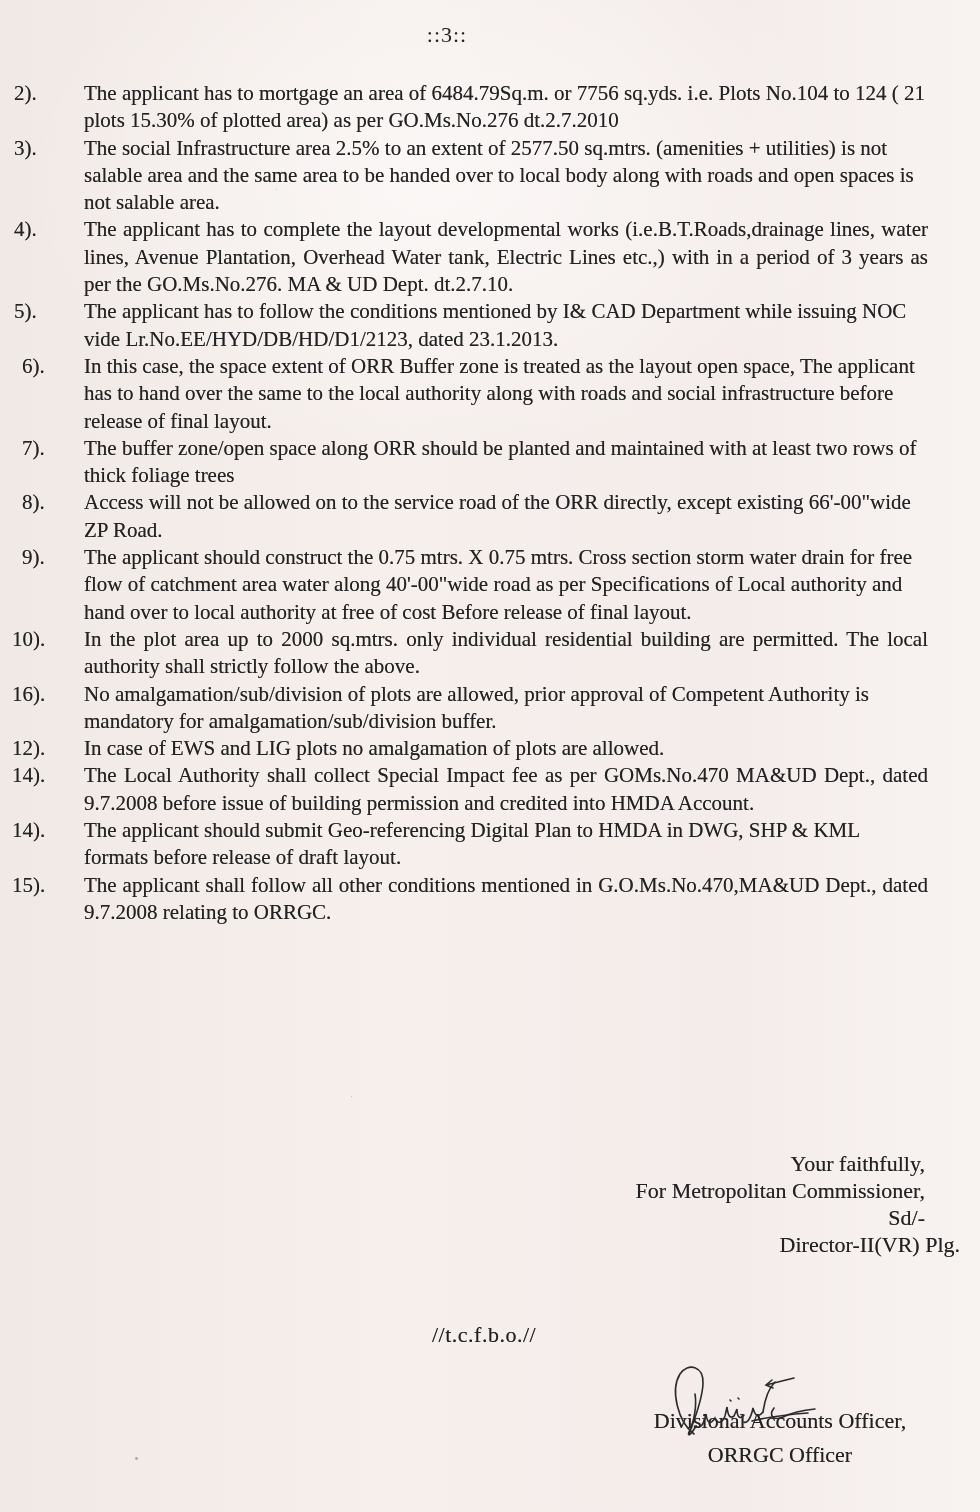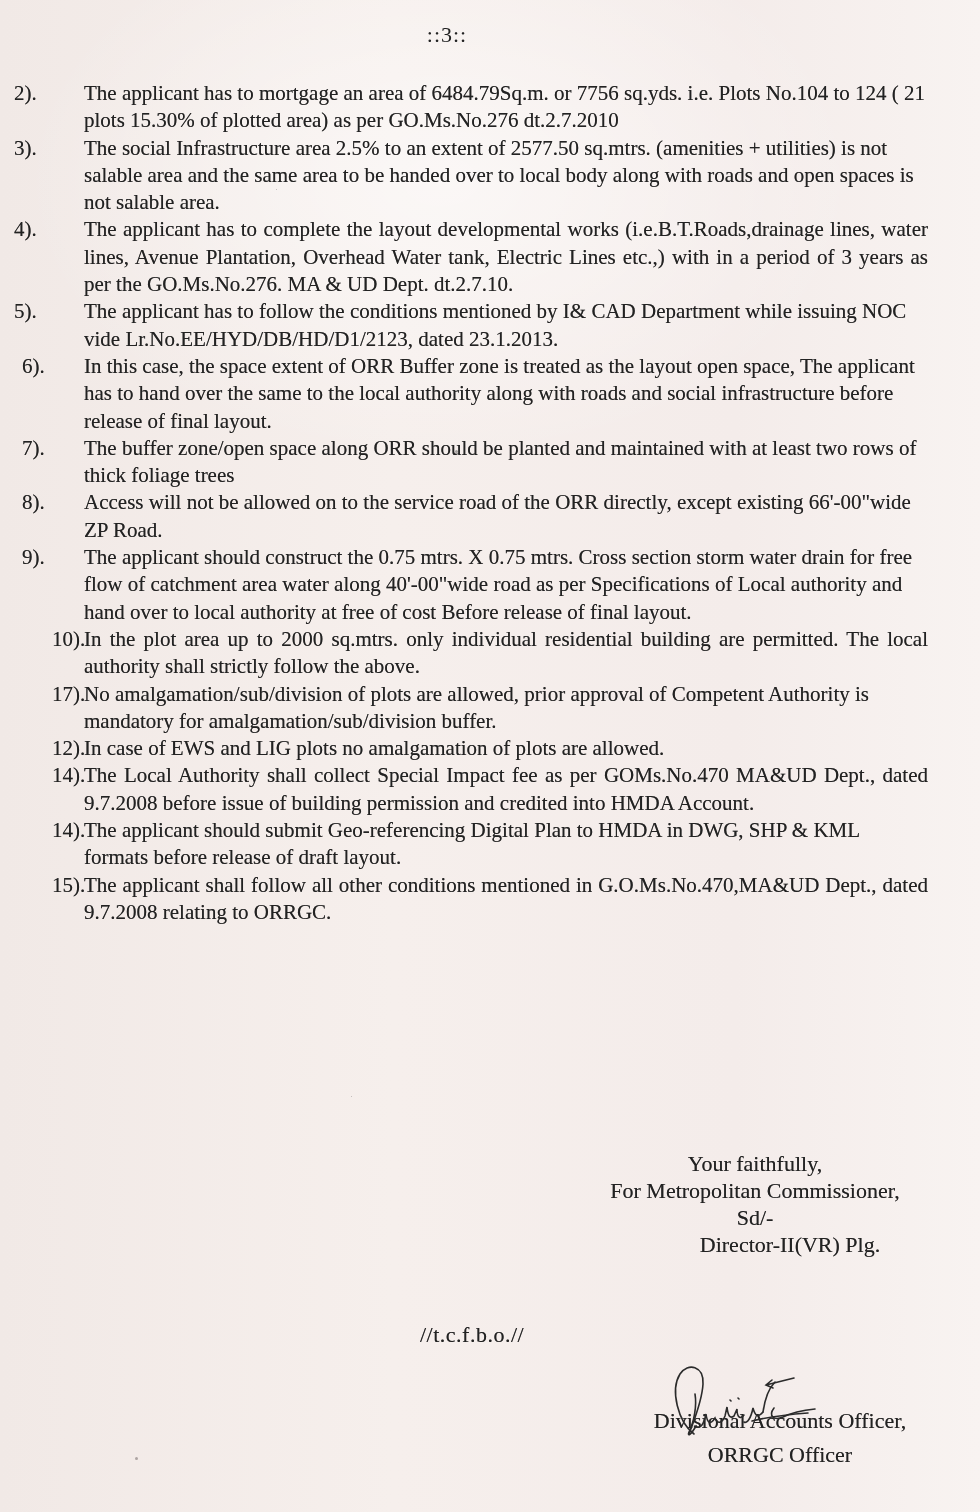--- a/index.html
+++ b/index.html
@@ -28,31 +28,31 @@
   }
   .item {
     display: grid;
     grid-template-columns: 84px 1fr;
     font-size: 21px;
     line-height: 27.3px;
     text-shadow: 0 0 0.5px rgba(34,34,34,.55);
   }
   .item .num { padding-left: 14px; }
   .item.in1 .num { padding-left: 22px; }
-  .item.in2 .num { padding-left: 12px; margin-left: 40px; }
+  .item.in2 .num { padding-left: 12px; }
   .item .txt { padding-right: 2px; }
   .item.justify .txt { text-align: justify; }
   .closing {
     position: absolute; top: 1150px; left: 585px; width: 340px;
-    font-size: 22px; line-height: 27px; text-align: center;
+    font-size: 22px; line-height: 27px; text-align: right;
     text-shadow: 0 0 0.5px rgba(34,34,34,.55);
   }
   .closing .shift-right { position: relative; left: 35px; }
   .tcfbo {
-    position: absolute; top: 1322px; left: 420px;
+    position: absolute; top: 1322px; left: 432px;
     font-size: 22px; letter-spacing: .5px;
     text-shadow: 0 0 0.5px rgba(34,34,34,.55);
   }
   .officer {
     position: absolute; top: 1404px; left: 610px; width: 340px;
     font-size: 22px; line-height: 34px; text-align: center;
     text-shadow: 0 0 0.5px rgba(34,34,34,.55);
   }
   .sig {
     position: absolute; top: -46px; left: 38px;
@@ -107,21 +107,21 @@
     </div>
     <div class="item in1">
       <span class="num">9).</span>
       <span class="txt">The applicant should construct the 0.75 mtrs. X 0.75 mtrs. Cross section storm water drain for free flow of catchment area water along 40'-00"wide road as per Specifications of Local authority and hand over to local authority at free of cost Before release of final layout.</span>
     </div>
     <div class="item in2 justify">
       <span class="num">10).</span>
       <span class="txt">In the plot area up to 2000 sq.mtrs. only individual residential building are permitted.  The local authority shall strictly follow the above.</span>
     </div>
     <div class="item in2">
-      <span class="num">17).</span>
+      <span class="num">16).</span>
       <span class="txt">No amalgamation/sub/division of plots are allowed, prior approval of Competent  Authority is mandatory for amalgamation/sub/division buffer.</span>
     </div>
     <div class="item in2">
       <span class="num">12).</span>
       <span class="txt">In case of EWS and LIG plots no amalgamation of plots are allowed.</span>
     </div>
     <div class="item in2 justify">
       <span class="num">14).</span>
       <span class="txt">The Local Authority shall collect Special Impact fee as per GOMs.No.470 MA&amp;UD Dept., dated 9.7.2008 before issue of building permission and credited into HMDA Account.</span>
     </div>

